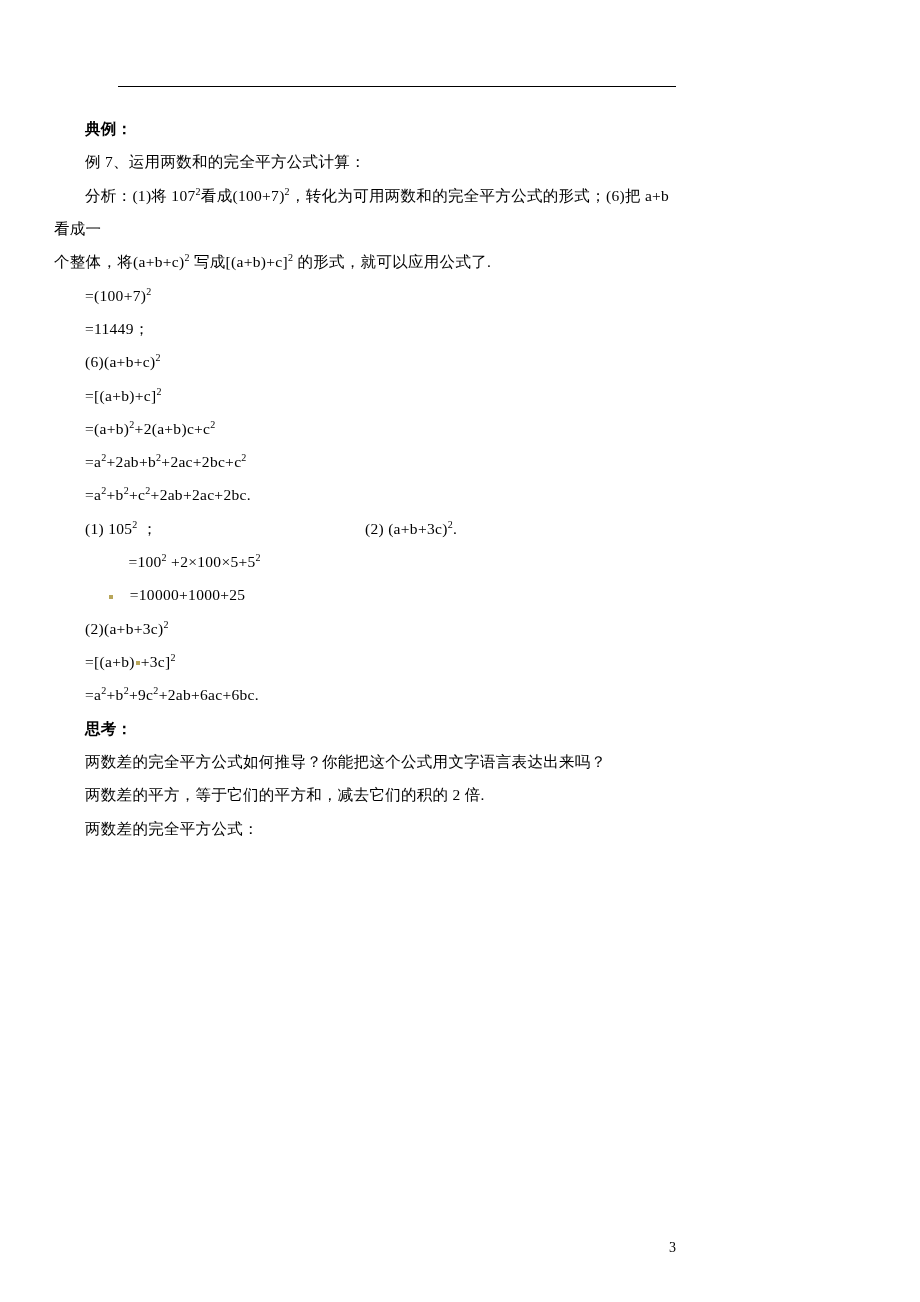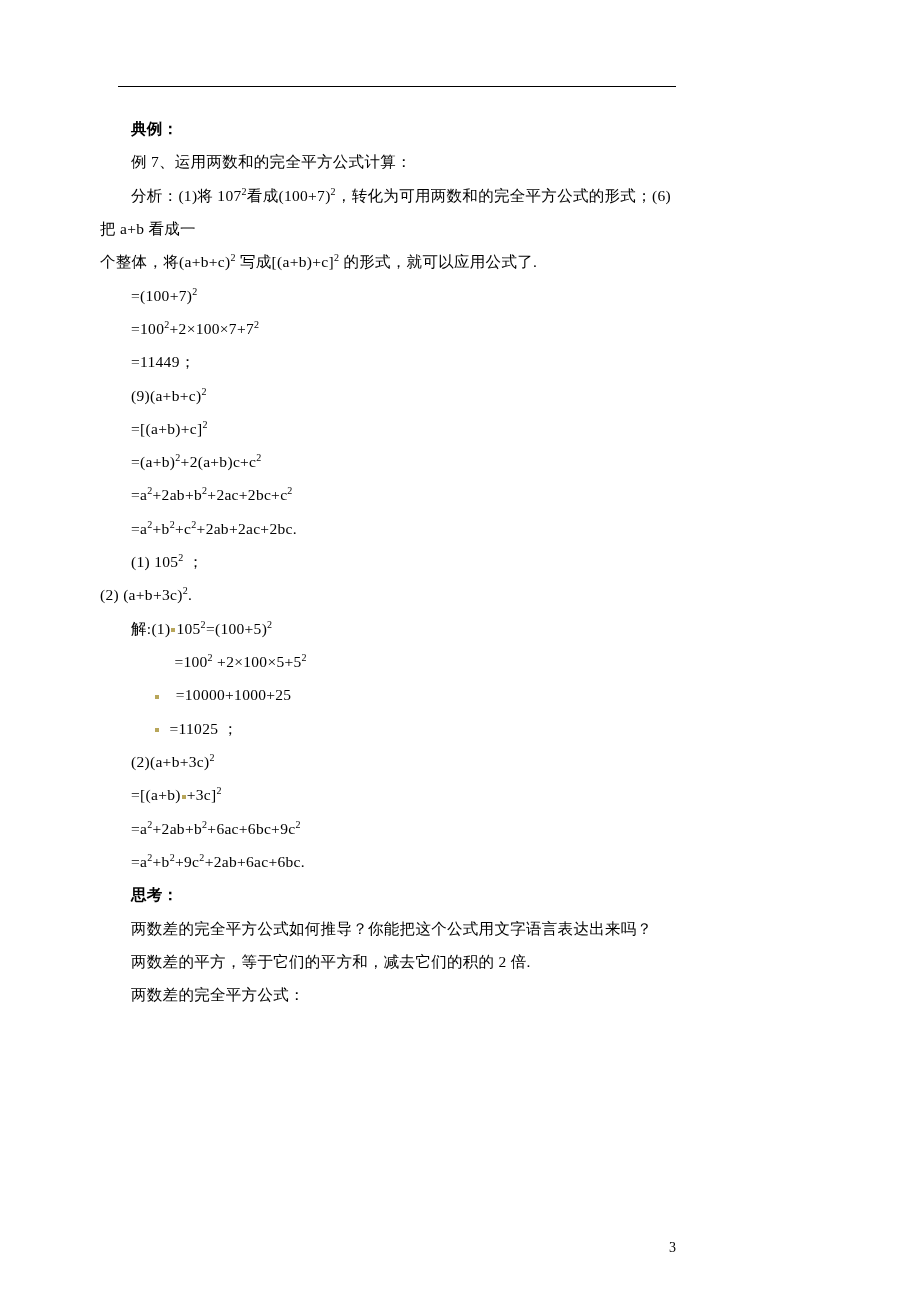--- a/index.html
+++ b/index.html
@@ -7,21 +7,21 @@
     width: 920px;
     height: 1302px;
     background: #ffffff;
     font-family: "SimSun", "Songti SC", serif;
     color: #000000;
   }
   .page {
     width: 794px;
     height: 1302px;
     position: relative;
-    padding: 112px 118px 0 100px;
+    padding: 112px 118px 0 54px;
   }
   .rule-top {
     position: absolute;
     top: 86px;
     left: 118px;
     right: 118px;
     border-top: 1.5px solid #000;
   }
   .content {
     font-size: 15.5px;
@@ -35,21 +35,20 @@
   sup { font-size: 0.65em; vertical-align: super; line-height: 0; }
   .dot {
     display: inline-block;
     width: 4px; height: 4px;
     background: #b8a65a;
     vertical-align: middle;
     margin: 0 1px;
   }
   .two-col {
     display: flex;
-    flex-direction: column;
   }
   .two-col > div:first-child { flex: 0 0 50%; text-indent: 2em; }
   .two-col > div:last-child  { flex: 0 0 50%; }
   .page-num {
     position: absolute;
     bottom: 46px;
     right: 118px;
     font-size: 14px;
     font-family: "SimSun", serif;
   }
@@ -70,27 +69,24 @@
     <p class="para">
       <span>分析：(1)将 107</span><sup>2</sup><span>看成(100+7)</span><sup>2</sup><span>，转化为可用两数和的完全平方公式的形式；(6)把 a+b 看成一</span>
     </p>
     <p class="para-noindent">
       <span>个整体，将(a+b+c)</span><sup>2</sup><span> 写成[(a+b)+c]</span><sup>2</sup><span> 的形式，就可以应用公式了.</span>
     </p>
 
     <p class="para">
       <span>=(100+7)</span><sup>2</sup>
     </p>
-    <p class="para">
-      <span>=100</span><sup>2</sup><span>+2×100×7+7</span><sup>2</sup>
-    </p>
     <p class="para">=11449；</p>
 
     <p class="para">
-      <span>(9)(a+b+c)</span><sup>2</sup>
+      <span>(6)(a+b+c)</span><sup>2</sup>
     </p>
     <p class="para">
       <span>=[(a+b)+c]</span><sup>2</sup>
     </p>
     <p class="para">
       <span>=(a+b)</span><sup>2</sup><span>+2(a+b)c+c</span><sup>2</sup>
     </p>
     <p class="para">
       <span>=a</span><sup>2</sup><span>+2ab+b</span><sup>2</sup><span>+2ac+2bc+c</span><sup>2</sup>
     </p>
@@ -102,41 +98,32 @@
 
     <div class="two-col">
       <div>
         <span>(1) 105</span><sup>2</sup><span> ；</span>
       </div>
       <div>
         <span>(2) (a+b+3c)</span><sup>2</sup><span>.</span>
       </div>
     </div>
 
-    <p class="para">
-      <span>解:(1)</span><span class="dot"></span><span>105</span><sup>2</sup><span>=(100+5)</span><sup>2</sup>
-    </p>
     <p class="para" style="text-indent:4.8em">
       <span>=100</span><sup>2</sup><span> +2×100×5+5</span><sup>2</sup>
     </p>
     <p class="para-indent3">
       <span class="dot"></span><span style="display:inline-block;width:1em"></span><span>=10000+1000+25</span>
-    </p>
-    <p class="para-indent3">
-      <span class="dot"></span><span style="display:inline-block;width:0.6em"></span><span>=11025 ；</span>
     </p>
 
     <p class="para">
       <span>(2)(a+b+3c)</span><sup>2</sup>
     </p>
     <p class="para">
       <span>=[(a+b)</span><span class="dot"></span><span>+3c]</span><sup>2</sup>
-    </p>
-    <p class="para">
-      <span>=a</span><sup>2</sup><span>+2ab+b</span><sup>2</sup><span>+6ac+6bc+9c</span><sup>2</sup>
     </p>
     <p class="para">
       <span>=a</span><sup>2</sup><span>+b</span><sup>2</sup><span>+9c</span><sup>2</sup><span>+2ab+6ac+6bc.</span>
     </p>
 
     <p class="para bold">思考：</p>
 
     <p class="para">两数差的完全平方公式如何推导？你能把这个公式用文字语言表达出来吗？</p>
     <p class="para">两数差的平方，等于它们的平方和，减去它们的积的 2 倍.</p>
     <p class="para">两数差的完全平方公式：</p>

